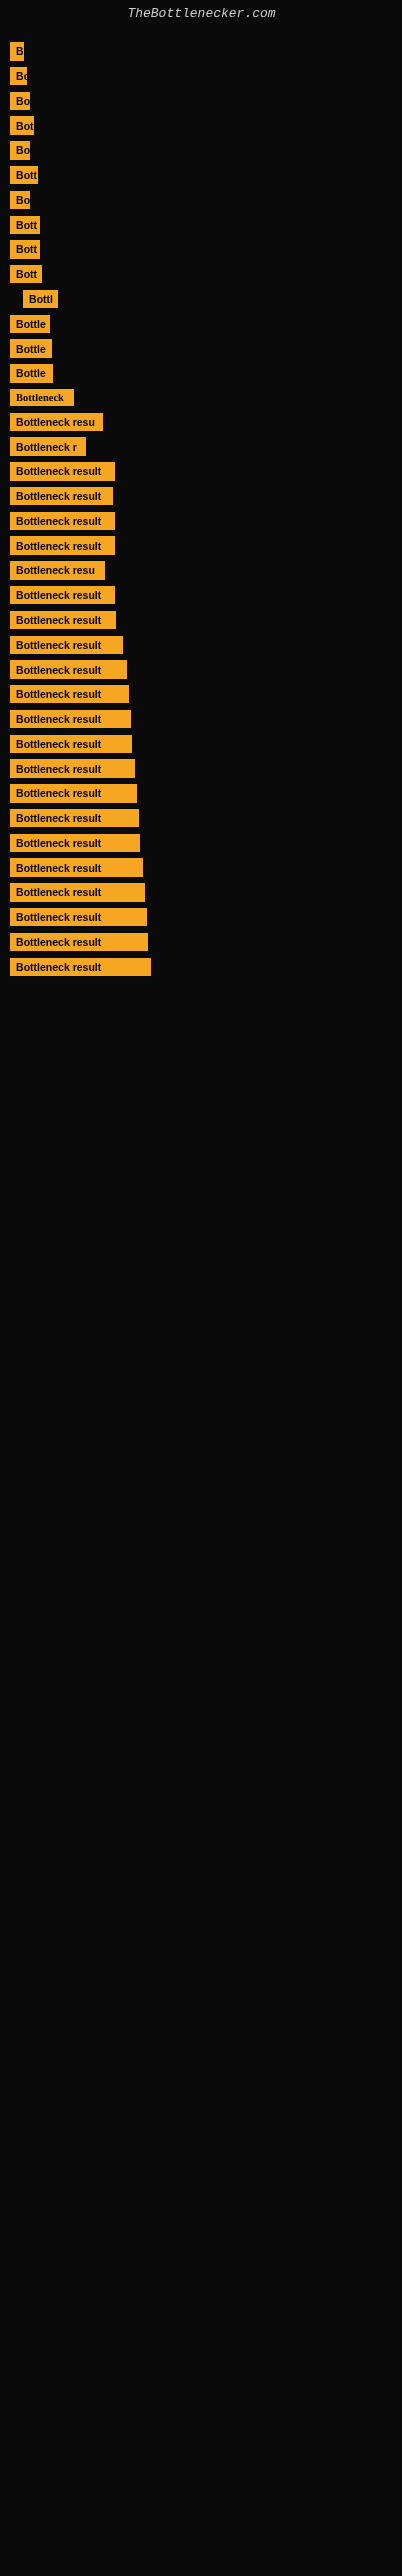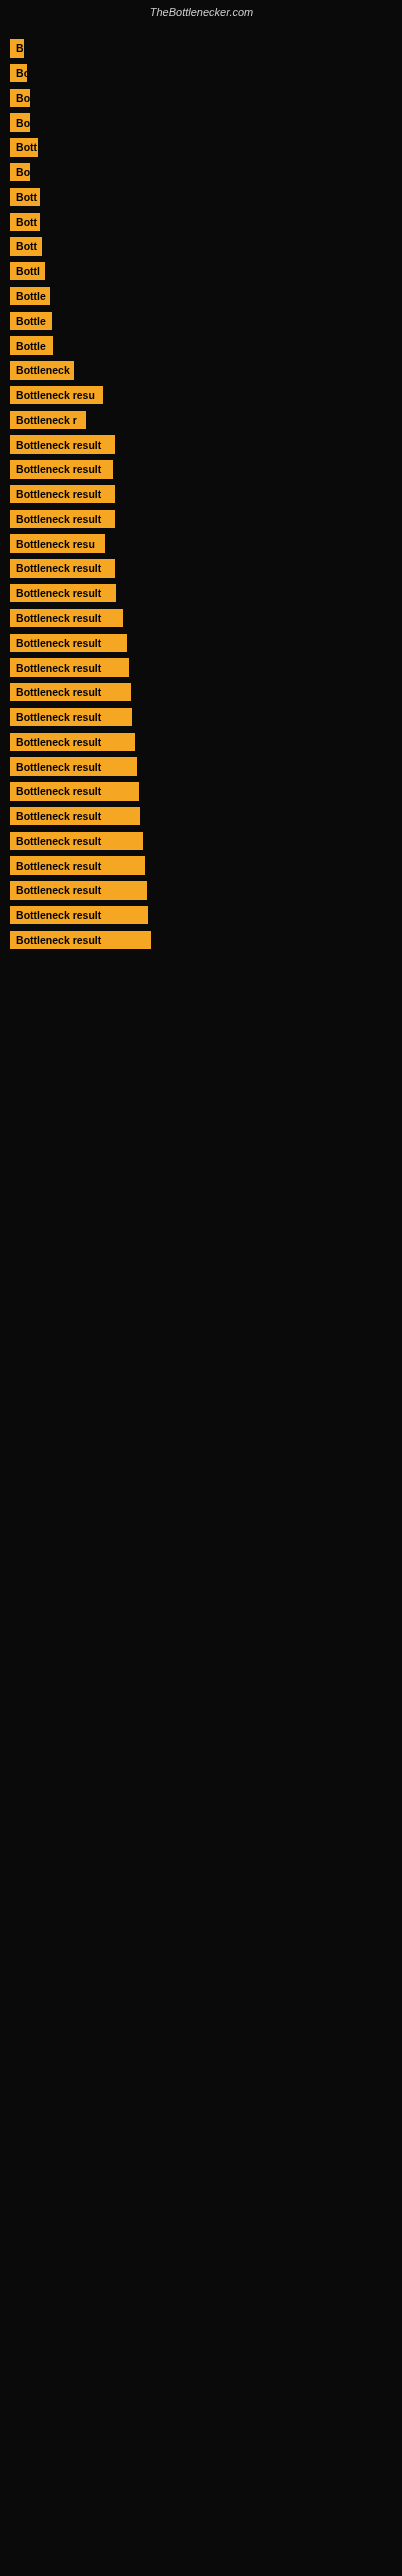--- a/index.html
+++ b/index.html
@@ -10,23 +10,24 @@
     body {
       width: 403px;
       min-height: 2576px;
       background-color: #0a0a0a;
       font-family: Arial, sans-serif;
       position: relative;
     }
     .site-title {
       text-align: center;
       color: #cccccc;
-      font-size: 11px;
+      font-size: 13px;
       padding: 6.4px 0;
       font-style: italic;
+      font-family: Liberation Mono, monospace;
     }
     .items-container {
       padding: 8px 0;
     }
     .bottleneck-item {
       margin: 6.4px 9.7px;
       display: flex;
       align-items: center;
     }
     .bottleneck-label {
@@ -49,51 +50,54 @@
 <div class="bottleneck-item">
       <div class="bottleneck-label" style="max-width: 14.5px; width: 14.5px;">B</div>
     </div>
     <div class="bottleneck-item">
       <div class="bottleneck-label" style="max-width: 17.7px; width: 17.7px;">Bo</div>
     </div>
     <div class="bottleneck-item">
       <div class="bottleneck-label" style="max-width: 20px; width: 20px;">Bo</div>
     </div>
     <div class="bottleneck-item">
+      <div class="bottleneck-label" style="max-width: 24px; width: 24px;">Bot</div>
+    </div>
+    <div class="bottleneck-item">
       <div class="bottleneck-label" style="max-width: 20px; width: 20px;">Bo</div>
     </div>
     <div class="bottleneck-item">
       <div class="bottleneck-label" style="max-width: 28px; width: 28px;">Bott</div>
     </div>
     <div class="bottleneck-item">
       <div class="bottleneck-label" style="max-width: 20px; width: 20px;">Bo</div>
     </div>
     <div class="bottleneck-item">
       <div class="bottleneck-label" style="max-width: 30px; width: 30px;">Bott</div>
     </div>
     <div class="bottleneck-item">
       <div class="bottleneck-label" style="max-width: 30px; width: 30px;">Bott</div>
     </div>
     <div class="bottleneck-item">
       <div class="bottleneck-label" style="max-width: 32px; width: 32px;">Bott</div>
     </div>
     <div class="bottleneck-item">
-      <div class="bottleneck-label" style="max-width: 35px; width: 35px;">Bottl</div>
+      <div class="bottleneck-label" style="max-width: 35px; width: 35px; margin-left: 13px;">Bottl</div>
     </div>
     <div class="bottleneck-item">
       <div class="bottleneck-label" style="max-width: 40px; width: 40px;">Bottle</div>
     </div>
     <div class="bottleneck-item">
       <div class="bottleneck-label" style="max-width: 42px; width: 42px;">Bottle</div>
     </div>
     <div class="bottleneck-item">
       <div class="bottleneck-label" style="max-width: 43px; width: 43px;">Bottle</div>
     </div>
     <div class="bottleneck-item">
-      <div class="bottleneck-label" style="max-width: 64px; width: 76px;">Bottleneck</div>
+      <div class="bottleneck-label" style="max-width: 64px; width: 76px; font-family: Liberation Serif, serif;">Bottleneck</div>
     </div>
     <div class="bottleneck-item">
       <div class="bottleneck-label" style="max-width: 93px; width: 93px;">Bottleneck resu</div>
     </div>
     <div class="bottleneck-item">
       <div class="bottleneck-label" style="max-width: 76px; width: 84px;">Bottleneck r</div>
     </div>
     <div class="bottleneck-item">
       <div class="bottleneck-label" style="max-width: 105px; width: 105px;">Bottleneck result</div>
     </div>

